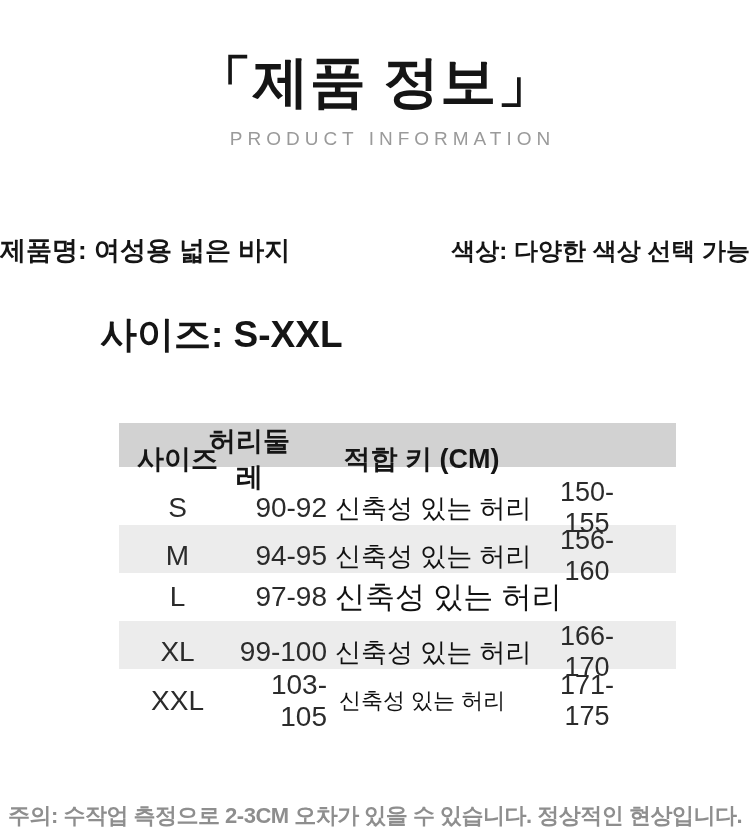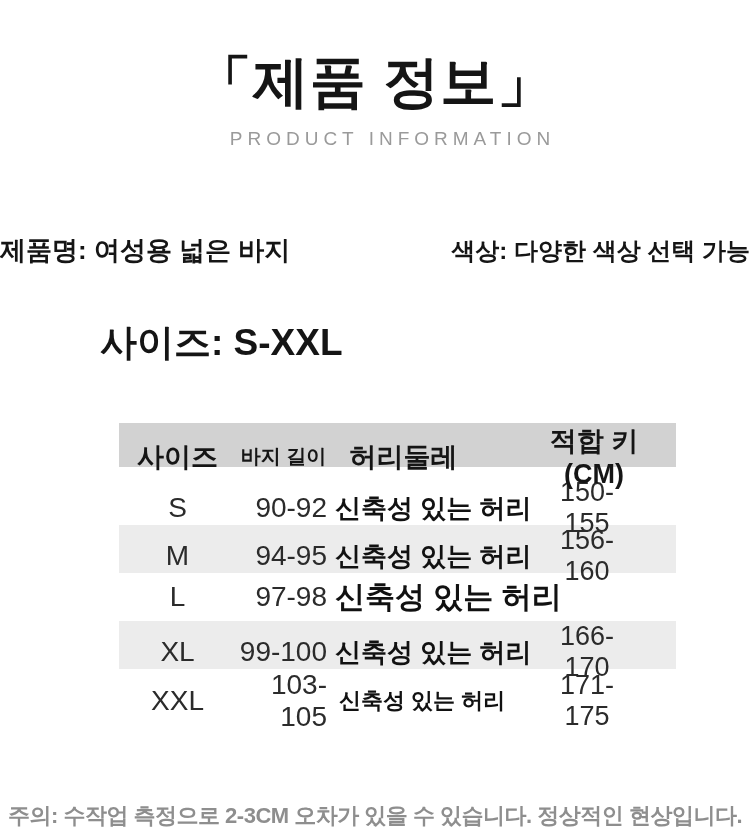--- a/index.html
+++ b/index.html
@@ -59,21 +59,20 @@
   .info-color { font-size: 24px; font-weight: 700; }
 
   
   .size-line {
     position: absolute;
     top: 310px;
     left: 100px;
     font-size: 37px;
     font-weight: 700;
     color: #151515;
-    margin-top: 8px;
   }
 
   
   .size-table {
     position: absolute;
     top: 423px;
     left: 73px;
     width: 603px;
   }
   .t-grid {
@@ -92,21 +91,21 @@
   .h-size   { font-size: 27px; }
   .h-length { font-size: 20px; }
   .h-waist  { font-size: 27px; transform: translateX(-34px); }
   .h-height { font-size: 27px; transform: translateX(-16px); }
 
   .t-row { height: 48px; }
   .t-row.stripe { background: #ececec; }
 
   .c-size   { text-align: center; font-size: 28px; font-weight: 400; color: #2b2b2b; }
   .c-length { text-align: right; padding-right: 4px; font-size: 28px; font-weight: 400; color: #2b2b2b; }
-  .c-waist  { text-align: left; padding-left: 4px; font-size: 26px; font-weight: 700; color: #111111; white-space: nowrap; }
+  .c-waist  { text-align: left; padding-left: 4px; font-size: 26px; font-weight: 400; color: #111111; white-space: nowrap; }
   .c-height { text-align: center; padding-right: 46px; font-size: 27px; font-weight: 400; color: #2b2b2b; }
 
   .t-row.waist-lg .c-waist { font-size: 30px; }
   .t-row.waist-sm .c-waist { font-size: 22px; padding-left: 8px; }
 
   
   .note {
     position: absolute;
     top: 762px;
     left: 0;
@@ -131,21 +130,20 @@
     <span class="info-name">제품명: 여성용 넓은 바지</span>
     <span class="info-color">색상: 다양한 색상 선택 가능</span>
   </div>
 
   <div class="size-line">사이즈: S-XXL</div>
 
   <div class="size-table">
 
     <div class="thead t-grid">
       <div class="h-cell h-size">사이즈</div>
-      <div class="h-cell h-length">바지 길이</div>
       <div class="h-cell h-waist">허리둘레</div>
       <div class="h-cell h-height">적합 키 (CM)</div>
     </div>
 
     <div class="t-row t-grid">
       <div class="c-size">S</div>
       <div class="c-length">90-92</div>
       <div class="c-waist">신축성 있는 허리</div>
       <div class="c-height">150-155</div>
     </div>

